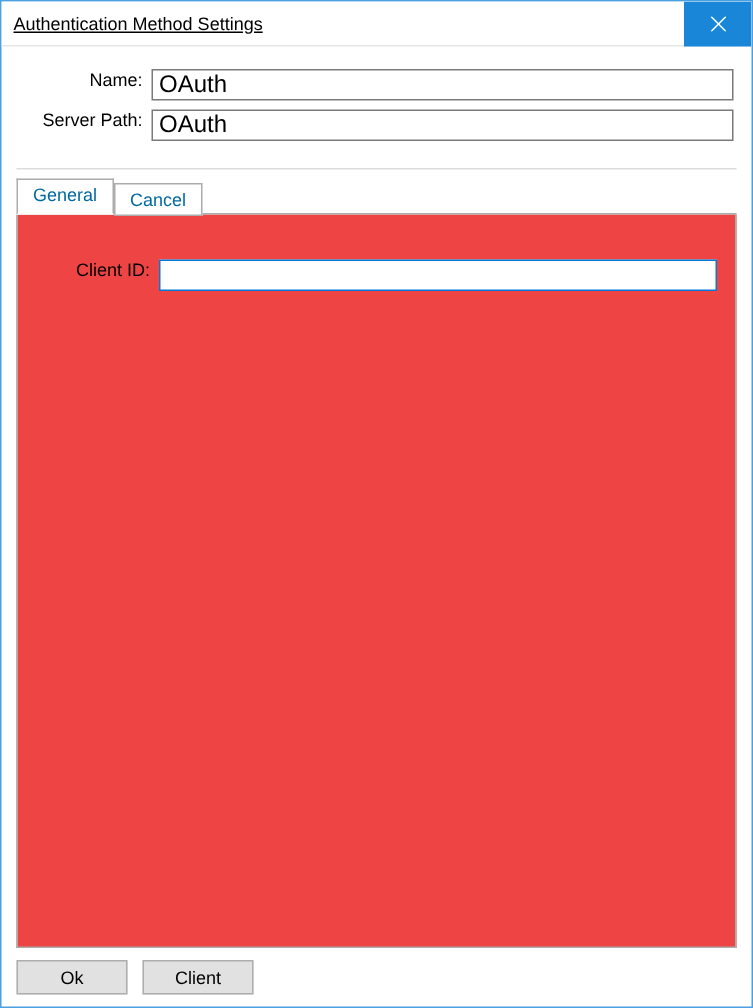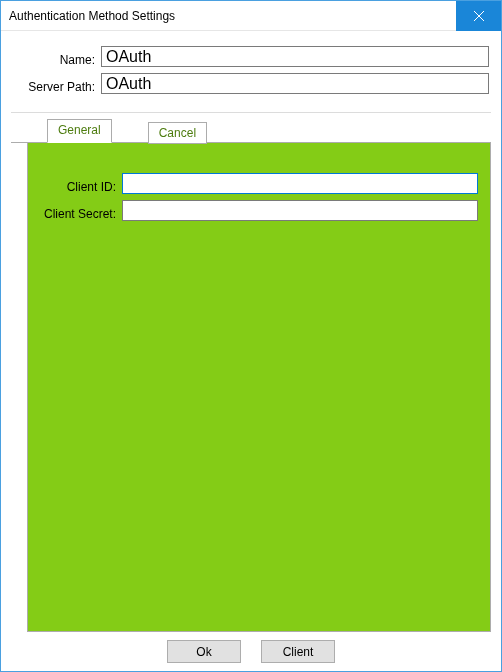--- a/index.html
+++ b/index.html
@@ -14,20 +14,21 @@
     }
     
     .titlebar {
       height: 30px;
       background: #fff;
       display: flex;
       align-items: center;
       justify-content: space-between;
       padding-left: 8px;
       border-bottom: 1px solid #e6e6e6;
+      text-decoration: underline;
     }
     .titlebar .title {
       color: #000;
       font-size: 12px;
     }
     .titlebar .close {
       width: 45px;
       height: 30px;
       background: #1a86d8;
       display: flex;
@@ -44,21 +45,21 @@
       display: flex;
       flex-direction: column;
     }
 
     
     .top-fields {
       padding: 5px 2px 10px 2px;
     }
     .form-row {
       display: flex;
-      align-items: flex-end;
+      align-items: flex-start;
       margin-bottom: 6px;
     }
     .form-row label {
       width: 88px;
       text-align: right;
       padding-right: 6px;
       color: #000;
     }
     .form-row input[type="text"] {
       flex: 1;
@@ -96,51 +97,49 @@
       position: relative;
       z-index: 1;
       padding: 4px 10px 4px 10px;
       border: 1px solid #acacac;
       border-bottom: 1px solid #acacac;
       background: #fff;
       margin-right: 0px;
       font-size: 12px;
       height: 22px;
       line-height: 13px;
-      color: #4d7c0f;
+      color: #0369a1;
       top: 1px;
-      margin-left: 36px;
     }
     .tab.active {
       border-bottom-color: #fff;
       background: #fff;
       height: 24px;
       top: 0;
       z-index: 2;
     }
 
     
     .tabpage {
       flex: 1;
       border: 1px solid #acacac;
       border-top: none;
-      background: #84cc16;
+      background: #ef4444;
       padding: 30px 12px 12px 12px;
-      margin-left: 16px;
     }
     .tabpage .form-row label { width: 82px; }
     .tabpage .form-row input.focus {
       border: 1px solid #0078d7;
     }
 
     
     .footer {
       display: flex;
-      justify-content: center;
-      gap: 20px;
+      justify-content: flex-start;
+      gap: 10px;
       padding-top: 8px;
       padding-bottom: 2px;
     }
     .footer button {
       width: 74px;
       height: 23px;
       border: 1px solid #adadad;
       background: #e1e1e1;
       font-family: inherit;
       font-size: 12px;
@@ -178,24 +177,20 @@
   <div class="tabstrip">
     <div class="tab active">General</div>
     <div class="tab">Cancel</div>
   </div>
 
   <div class="tabpage">
     <div class="form-row">
       <label>Client ID:</label>
       <input type="text" class="focus" value="" style="">
     </div>
-    <div class="form-row">
-      <label>Client Secret:</label>
-      <input type="text" value="" style="">
-    </div>
   </div>
 
   <div class="footer">
     <button>Ok</button>
     <button>Client</button>
   </div>
 
 </div>
 
 </body></html>

